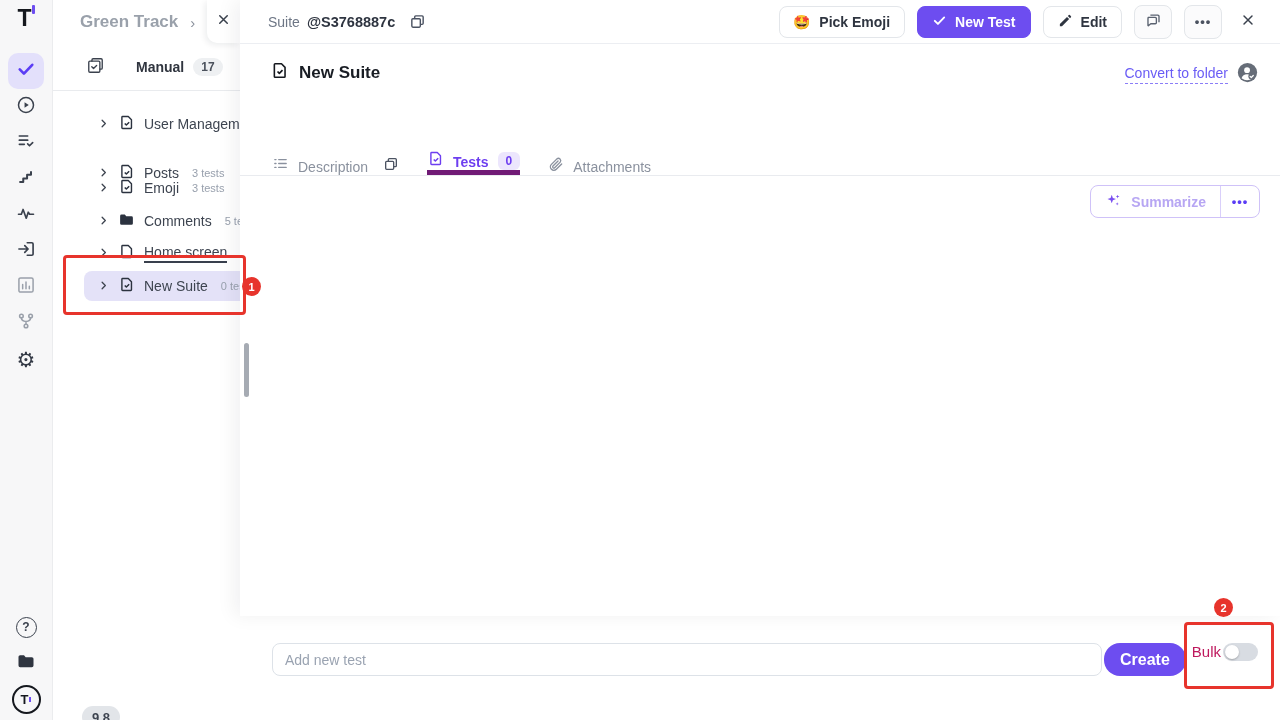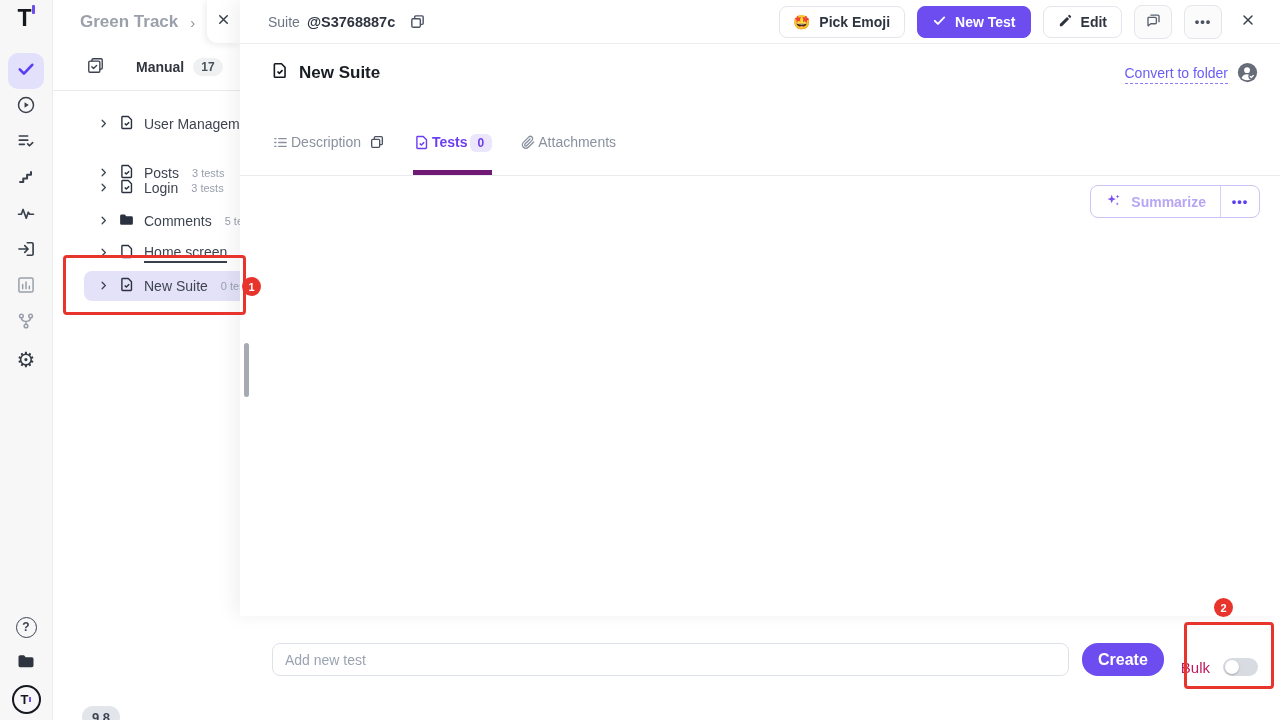--- a/index.html
+++ b/index.html
@@ -68,35 +68,35 @@
   .tb-close{display:flex;align-items:center;justify-content:center;width:28px;height:28px;cursor:pointer;}
 
   .suite-title{position:absolute;left:30px;top:61px;display:flex;align-items:center;gap:10px;}
   .suite-title .ttl{font-size:17px;font-weight:700;color:#191d24;}
   .convert{position:absolute;top:62px;right:22px;display:flex;align-items:center;gap:9px;}
   .convert a{font-size:14px;color:#6a5cf5;text-decoration:none;border-bottom:1px dashed #8b7df7;
              padding-bottom:2px;cursor:pointer;}
 
   .tabsrow{position:absolute;left:0;right:0;top:134px;height:41px;border-bottom:1px solid #e9ebef;
            display:flex;align-items:stretch;padding-left:32px;gap:28px;}
-  .dtab{display:flex;align-items:flex-start;gap:2px;color:#8a919e;font-size:14px;font-weight:500;
+  .dtab{display:flex;align-items:flex-end;gap:9px;color:#8a919e;font-size:14px;font-weight:500;
         cursor:pointer;}
   .dtab.active{color:#6d3ef0;font-weight:700;border-bottom:5px solid #701a75;}
   .tests-badge{background:#ece6fd;color:#6d3ef0;font-size:12px;font-weight:700;padding:2px 8px;
                border-radius:6px;}
 
   .summarize{position:absolute;top:185px;right:20px;height:31px;display:flex;align-items:center;
              border:1px solid #cfc2f8;border-radius:8px;overflow:hidden;background:#fff;}
   .sum-left{display:flex;align-items:center;gap:9px;padding:0 14px;color:#b7a6f3;font-size:14px;
             font-weight:600;height:100%;cursor:default;}
   .sum-div{width:1px;height:100%;background:#d9cffa;}
   .sum-dots{width:38px;height:100%;display:flex;align-items:center;justify-content:center;
             color:#5b3df5;font-size:13px;font-weight:800;letter-spacing:1px;cursor:pointer;}
 
-  .footer{position:absolute;left:32px;right:22px;top:643px;display:flex;align-items:flex-end;gap:13px;}
+  .footer{position:absolute;left:32px;right:22px;top:643px;display:flex;align-items:flex-start;gap:2px;}
   .addtest{flex:1;height:31px;border:1px solid #dde2e8;border-radius:8px;padding:0 12px;
            font-size:14px;color:#333;font-family:inherit;outline:none;background:#fff;}
   .addtest::placeholder{color:#9aa3b1;}
   .create-btn{height:33px;padding:0 16px;background:#6d4df0;border:none;border-radius:16px;
               color:#fff;font-size:16px;font-weight:600;cursor:pointer;font-family:inherit;}
   .bulk-label{font-size:15px;color:#be185d;margin-left:4px;}
   .toggle{width:35px;height:18px;border-radius:9px;background:#d8dce2;position:relative;cursor:pointer;}
   .toggle .knob{position:absolute;left:2px;top:2px;width:14px;height:14px;border-radius:50%;
                 background:#fff;box-shadow:0 1px 2px rgba(0,0,0,.25);}
 
@@ -227,21 +227,21 @@
       <span class="tcount">3 tests</span>
     </div>
     <div class="trow" style="top:173px">
       <span><svg width="11" height="11" viewBox="0 0 24 24" fill="none" stroke="#3c434f" stroke-width="2.8" stroke-linecap="round" stroke-linejoin="round">
             <path d="M9 5l7 7-7 7"></path>
           </svg></span>
       <span><svg width="17" height="17" viewBox="0 0 24 24" fill="none" stroke="#2b323f" stroke-width="2" stroke-linejoin="round">
             <path d="M6.5 3.5h8L19 8v11.5a1 1 0 0 1-1 1H6.5a1 1 0 0 1-1-1v-15a1 1 0 0 1 1-1z"></path>
             <path d="M9.5 13.3l2.3 2.3 4-4" stroke-width="2.1"></path>
           </svg></span>
-      <span class="tname">Login</span>
+      <span class="tname">Emoji</span>
       <span class="tcount">3 tests</span>
     </div>
     <div class="trow" style="top:206px">
       <span><svg width="11" height="11" viewBox="0 0 24 24" fill="none" stroke="#3c434f" stroke-width="2.8" stroke-linecap="round" stroke-linejoin="round">
             <path d="M9 5l7 7-7 7"></path>
           </svg></span>
       <span><svg width="17" height="17" viewBox="0 0 24 24" fill="#2b323f">
             <path d="M3 7a2 2 0 0 1 2-2h4.6l2 2.4H19a2 2 0 0 1 2 2v8.1a2 2 0 0 1-2 2H5a2 2 0 0 1-2-2V7z"></path>
           </svg></span>
       <span class="tname">Comments</span>

